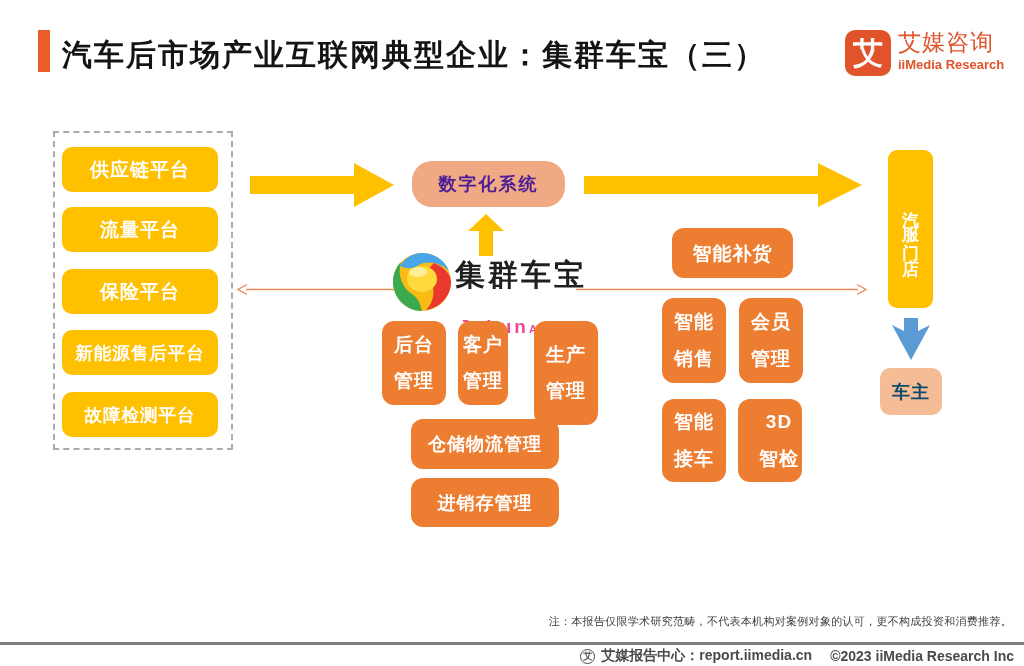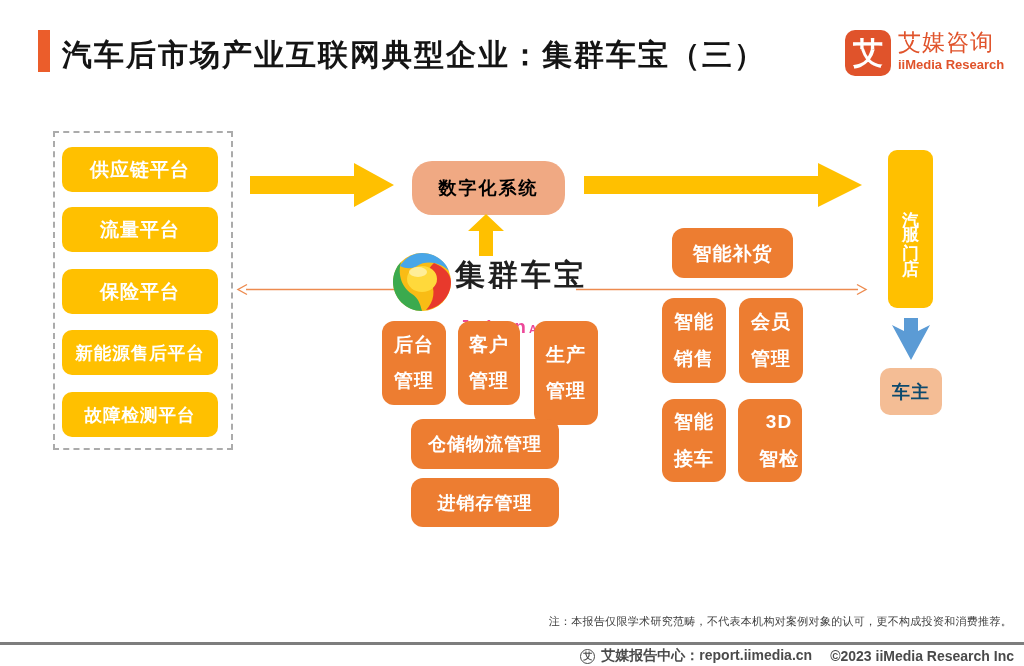--- a/index.html
+++ b/index.html
@@ -17,22 +17,22 @@
     display:flex;align-items:center;justify-content:center;font-size:30px;font-weight:bold;}
   .brand-cn{font-size:23px;font-weight:normal;color:#E0532B;letter-spacing:1px;line-height:1.1;}
   .brand-en{font-size:13px;font-weight:bold;color:#E0532B;margin-top:2px;}
   
   .dash-panel{left:53px;top:131px;width:180px;height:319px;border:2px dashed #ABABAB;}
   .ybtn{left:62px;width:156px;height:45px;background:#FFC000;border-radius:10px;color:#fff;
     font-weight:bold;font-size:19px;display:flex;align-items:center;justify-content:center;
     letter-spacing:1px;white-space:nowrap;}
   .ybtn.long{font-size:17.5px;}
   
-  .salmon-box{left:412px;top:161px;width:153px;height:54px;background:#F0A983;border-radius:20px;
-    color:#000000;font-weight:bold;font-size:18px;display:flex;align-items:center;justify-content:center;letter-spacing:2px;}
+  .salmon-box{left:412px;top:161px;width:153px;height:46px;background:#F0A983;border-radius:20px;
+    color:#4c1d95;font-weight:bold;font-size:18px;display:flex;align-items:center;justify-content:center;letter-spacing:2px;}
   .owner-box{left:880px;top:368px;width:62px;height:47px;background:#F4BD95;border-radius:10px;
     color:#0c4a6e;font-weight:bold;font-size:18px;display:flex;align-items:center;justify-content:center;letter-spacing:1px;}
   
   .obox{background:#ED7D31;border-radius:12px;color:#fff;font-weight:bold;
     display:flex;align-items:center;justify-content:center;text-align:center;
     white-space:pre-line;line-height:1.9;letter-spacing:1px;}
   .obox.single{line-height:1;}
   
   .store-box{left:888px;top:150px;width:45px;height:158px;background:#FFC000;border-radius:9px;
     color:#fff;font-weight:bold;font-size:17px;display:flex;align-items:center;justify-content:center;}
@@ -101,21 +101,21 @@
     <path d="M30,1 C42,1 53,8 57,19 C48,10 34,8 25,14 C20,17 14,17 8,14 C13,6 21,1 30,1 Z" fill="#48A6E8"></path>
     <path d="M59,30 C59,44 48,56 34,58 C42,50 44,38 38,28 C35,22 36,16 42,11 C52,15 59,22 59,30 Z" fill="#E8392C"></path>
     <ellipse cx="30" cy="27" rx="15" ry="13" fill="#FFD93B"></ellipse>
     <ellipse cx="26" cy="20" rx="9" ry="5" fill="#FFF3B0" opacity="0.8"></ellipse>
   </svg>
   <div class="abs logo-cn">集群车宝</div>
   <div class="abs logo-en"><span>Jekun</span><span class="sub">Auto</span></div>
 
   <div class="abs obox" style="left:382px;top:321px;width:64px;height:84px;font-size:19px;">后台
 管理</div>
-  <div class="abs obox" style="left:458px;top:321px;width:62px;height:84px;font-size:19px;">客户
+  <div class="abs obox" style="left:458px;top:321px;width:50px;height:84px;font-size:19px;">客户
 管理</div>
   <div class="abs obox" style="left:534px;top:321px;width:64px;height:104px;font-size:19px;">生产
 管理</div>
   <div class="abs obox single" style="left:411px;top:419px;width:148px;height:50px;font-size:18px;">仓储物流管理</div>
   <div class="abs obox single" style="left:411px;top:478px;width:148px;height:49px;font-size:18px;">进销存管理</div>
 
   <div class="abs obox single" style="left:672px;top:228px;width:121px;height:50px;font-size:19px;">智能补货</div>
   <div class="abs obox" style="left:662px;top:298px;width:64px;height:85px;font-size:19px;">智能
 销售</div>
   <div class="abs obox" style="left:739px;top:298px;width:64px;height:85px;font-size:19px;">会员

